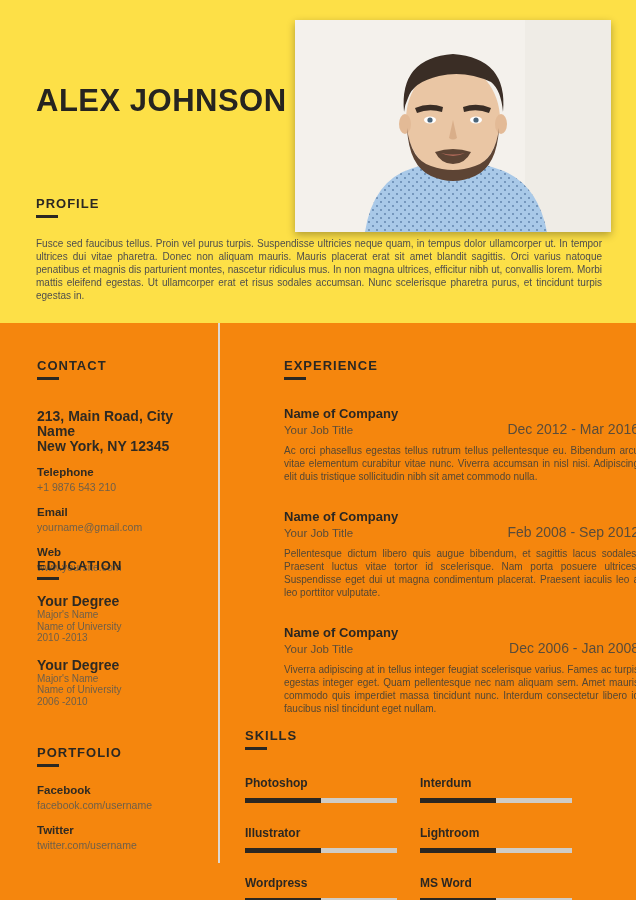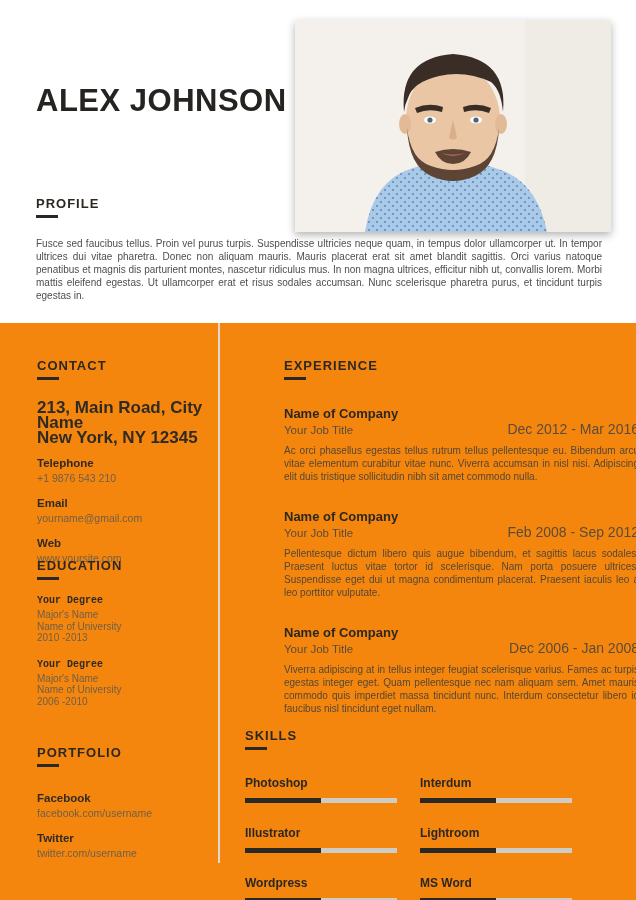--- a/index.html
+++ b/index.html
@@ -1,20 +1,20 @@
 <!DOCTYPE html>
 <html><head>
 <meta charset="utf-8">
 <style>
   * { margin:0; padding:0; box-sizing:border-box; }
   html,body { background:#888; }
   body { font-family:"Liberation Sans", sans-serif; }
   .page {
     position:relative; width:636px; height:900px;
-    background:#ffffff; overflow:hidden; margin:0 auto;
+    background:#fde047; overflow:hidden; margin:0 auto;
   }
   
   .name {
     position:absolute; left:36px; top:83px;
     font-size:31px; font-weight:bold; letter-spacing:0.5px;
     color:#262420;
   }
   .prof-title {
     position:absolute; left:36px; top:131px;
     font-size:15px; font-weight:600; letter-spacing:1.2px;
@@ -46,28 +46,28 @@
   }
   .col-divider {
     position:absolute; left:218px; top:323px; width:2px; height:540px;
     background:#ddd8d1;
   }
   
   .contact-sec  { position:absolute; left:37px; top:358px; width:172px; }
   .education-sec{ position:absolute; left:37px; top:558px; width:172px; }
   .portfolio-sec{ position:absolute; left:37px; top:745px; width:172px; }
   .addr {
-    margin-top:20px; font-size:17px; font-weight:bold; line-height:15px; color:#2f2a23;
+    margin-top:29px; font-size:14px; font-weight:bold; line-height:15px; color:#2f2a23;
   }
   .c-item { margin-top:11px; }
   .c-label { font-size:11.5px; font-weight:bold; color:#2f2a23; line-height:15px; }
   .c-value { font-size:10.5px; color:#6e5f4a; line-height:14px; }
   .edu-item { margin-top:13px; }
   .edu-item:first-of-type { margin-top:25px; }
-  .edu-degree { font-size:10px; font-weight:bold; color:#2f2a23; line-height:16px;font-family:Liberation Mono, monospace; }
+  .edu-degree { font-size:14px; font-weight:bold; color:#2f2a23; line-height:16px; }
   .edu-line { font-size:10px; color:#6e5f4a; line-height:11.5px; }
   
   .experience-sec { position:absolute; left:253px; top:358px; width:355px;margin-left:31px; }
   .exp-item { margin-top:26px; }
   .exp-company { font-size:13px; font-weight:bold; color:#2b2722; line-height:15px; }
   .exp-title-row { display:flex; justify-content:space-between; align-items:baseline; }
   .exp-job { font-size:11.5px; color:#5a4c3a; }
   .exp-dates { font-size:14px; color:#5a4c3a; }
   .exp-desc {
     margin-top:7px; font-size:10px; line-height:13px; color:#544735;
@@ -175,21 +175,21 @@
       <div class="edu-degree">Your Degree</div>
       <div class="edu-line">Major's Name</div>
       <div class="edu-line">Name of University</div>
       <div class="edu-line">2006 -2010</div>
     </div>
   </div>
 
   <div class="portfolio-sec">
     <div class="sec-head">PORTFOLIO</div>
     <div class="sec-underline"></div>
-    <div class="c-item" style="margin-top:24px;">
+    <div class="c-item" style="margin-top:16px;">
       <div class="c-label">Facebook</div>
       <div class="c-value">facebook.com/username</div>
     </div>
     <div class="c-item">
       <div class="c-label">Twitter</div>
       <div class="c-value">twitter.com/username</div>
     </div>
   </div>
 
   <div class="experience-sec">

